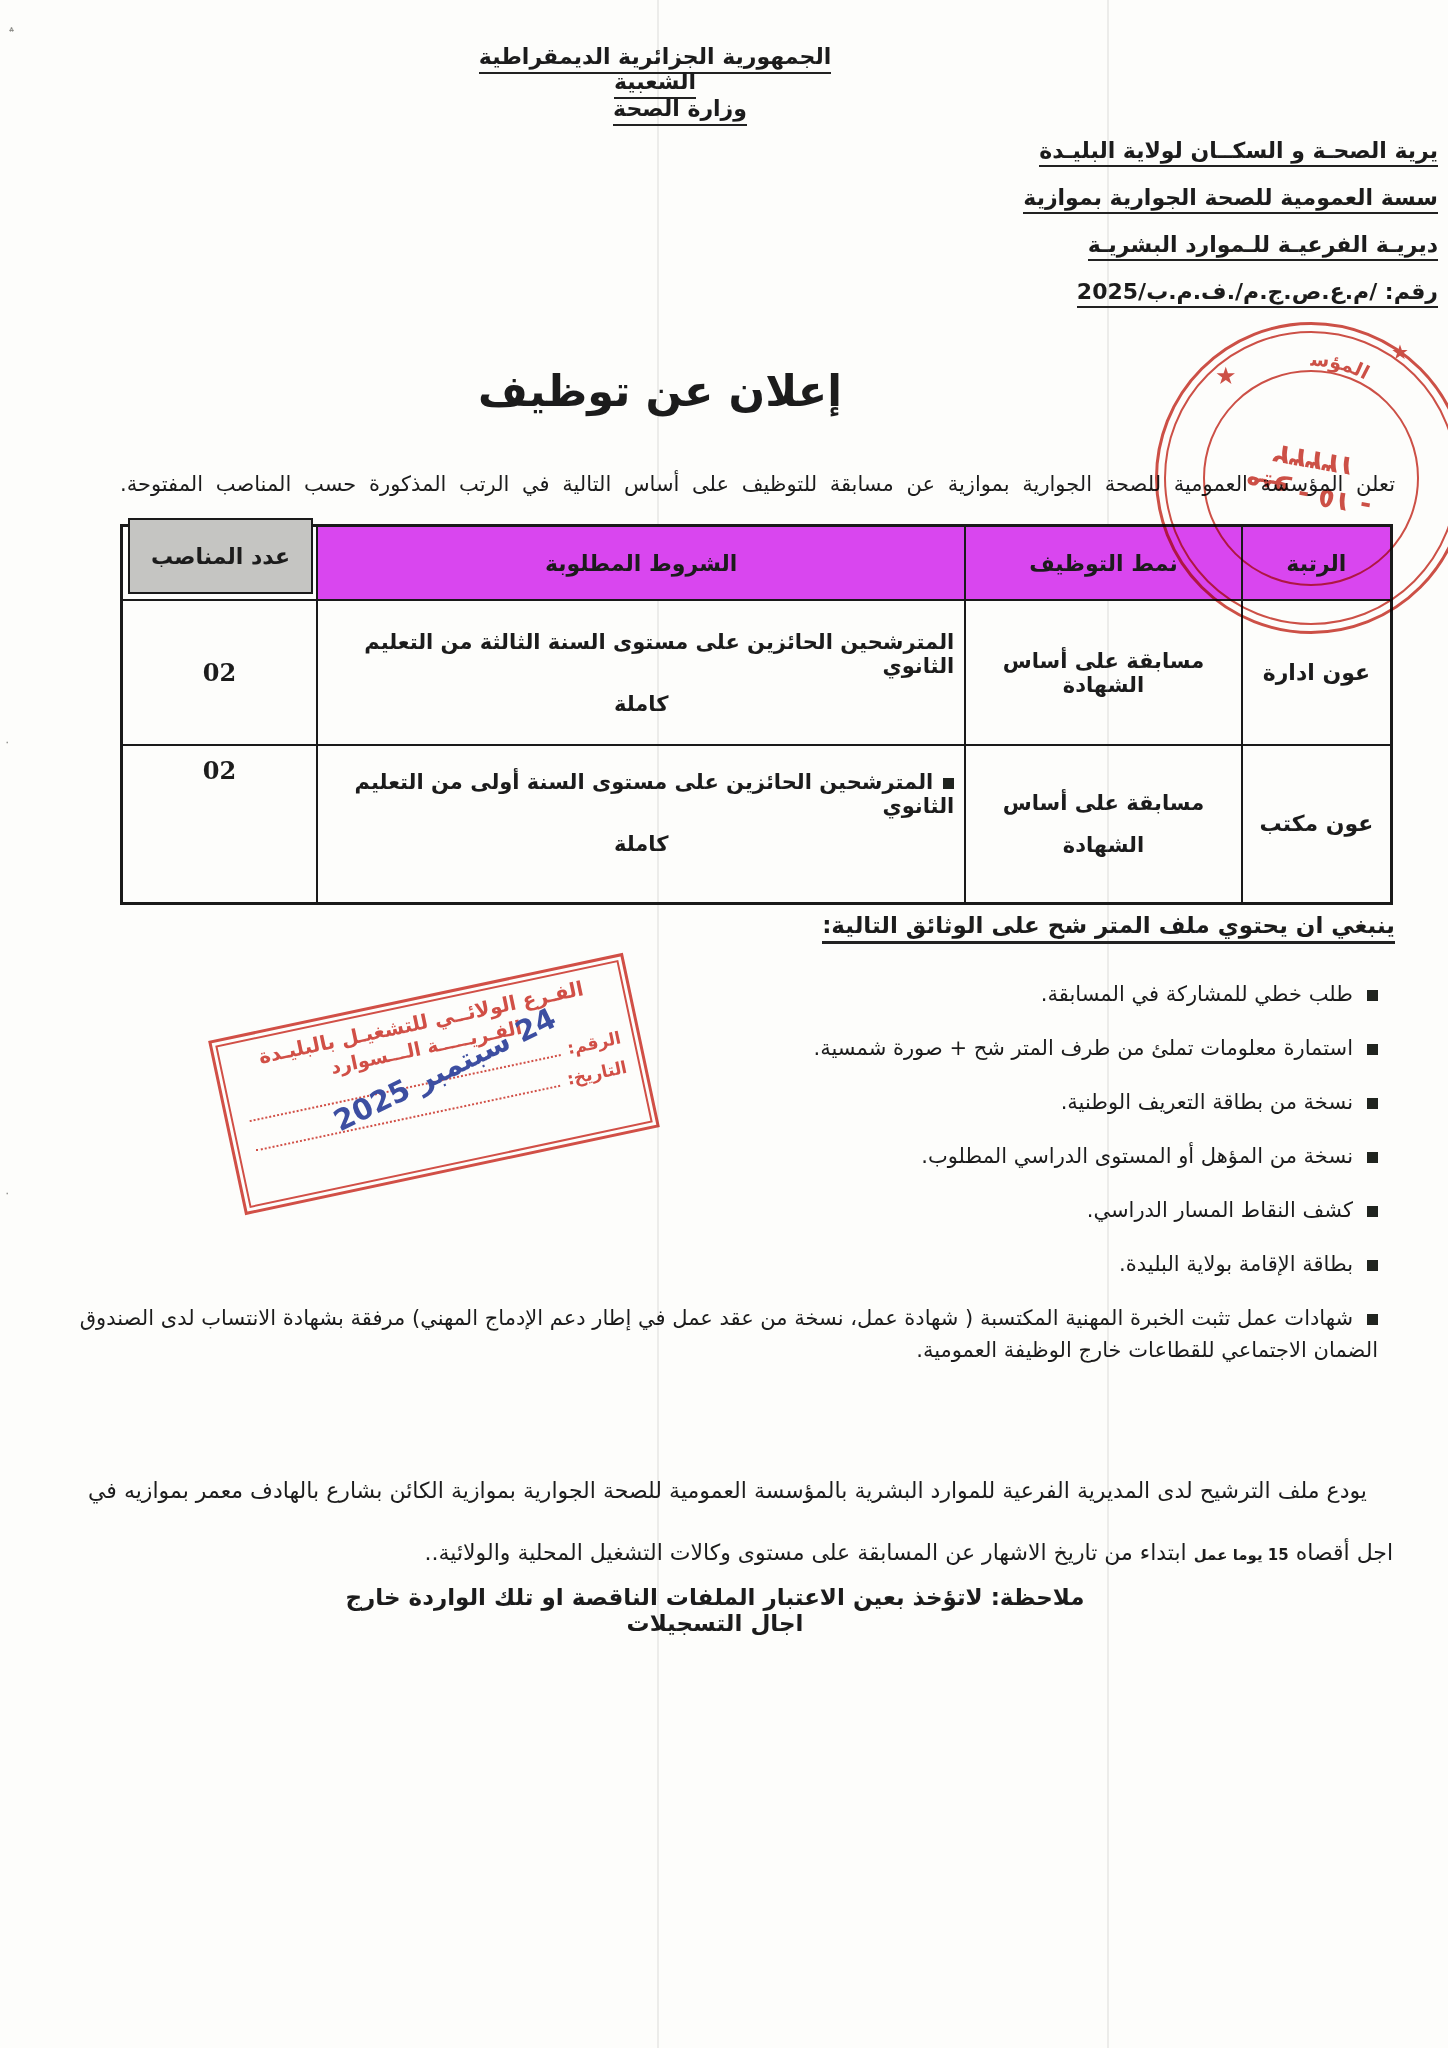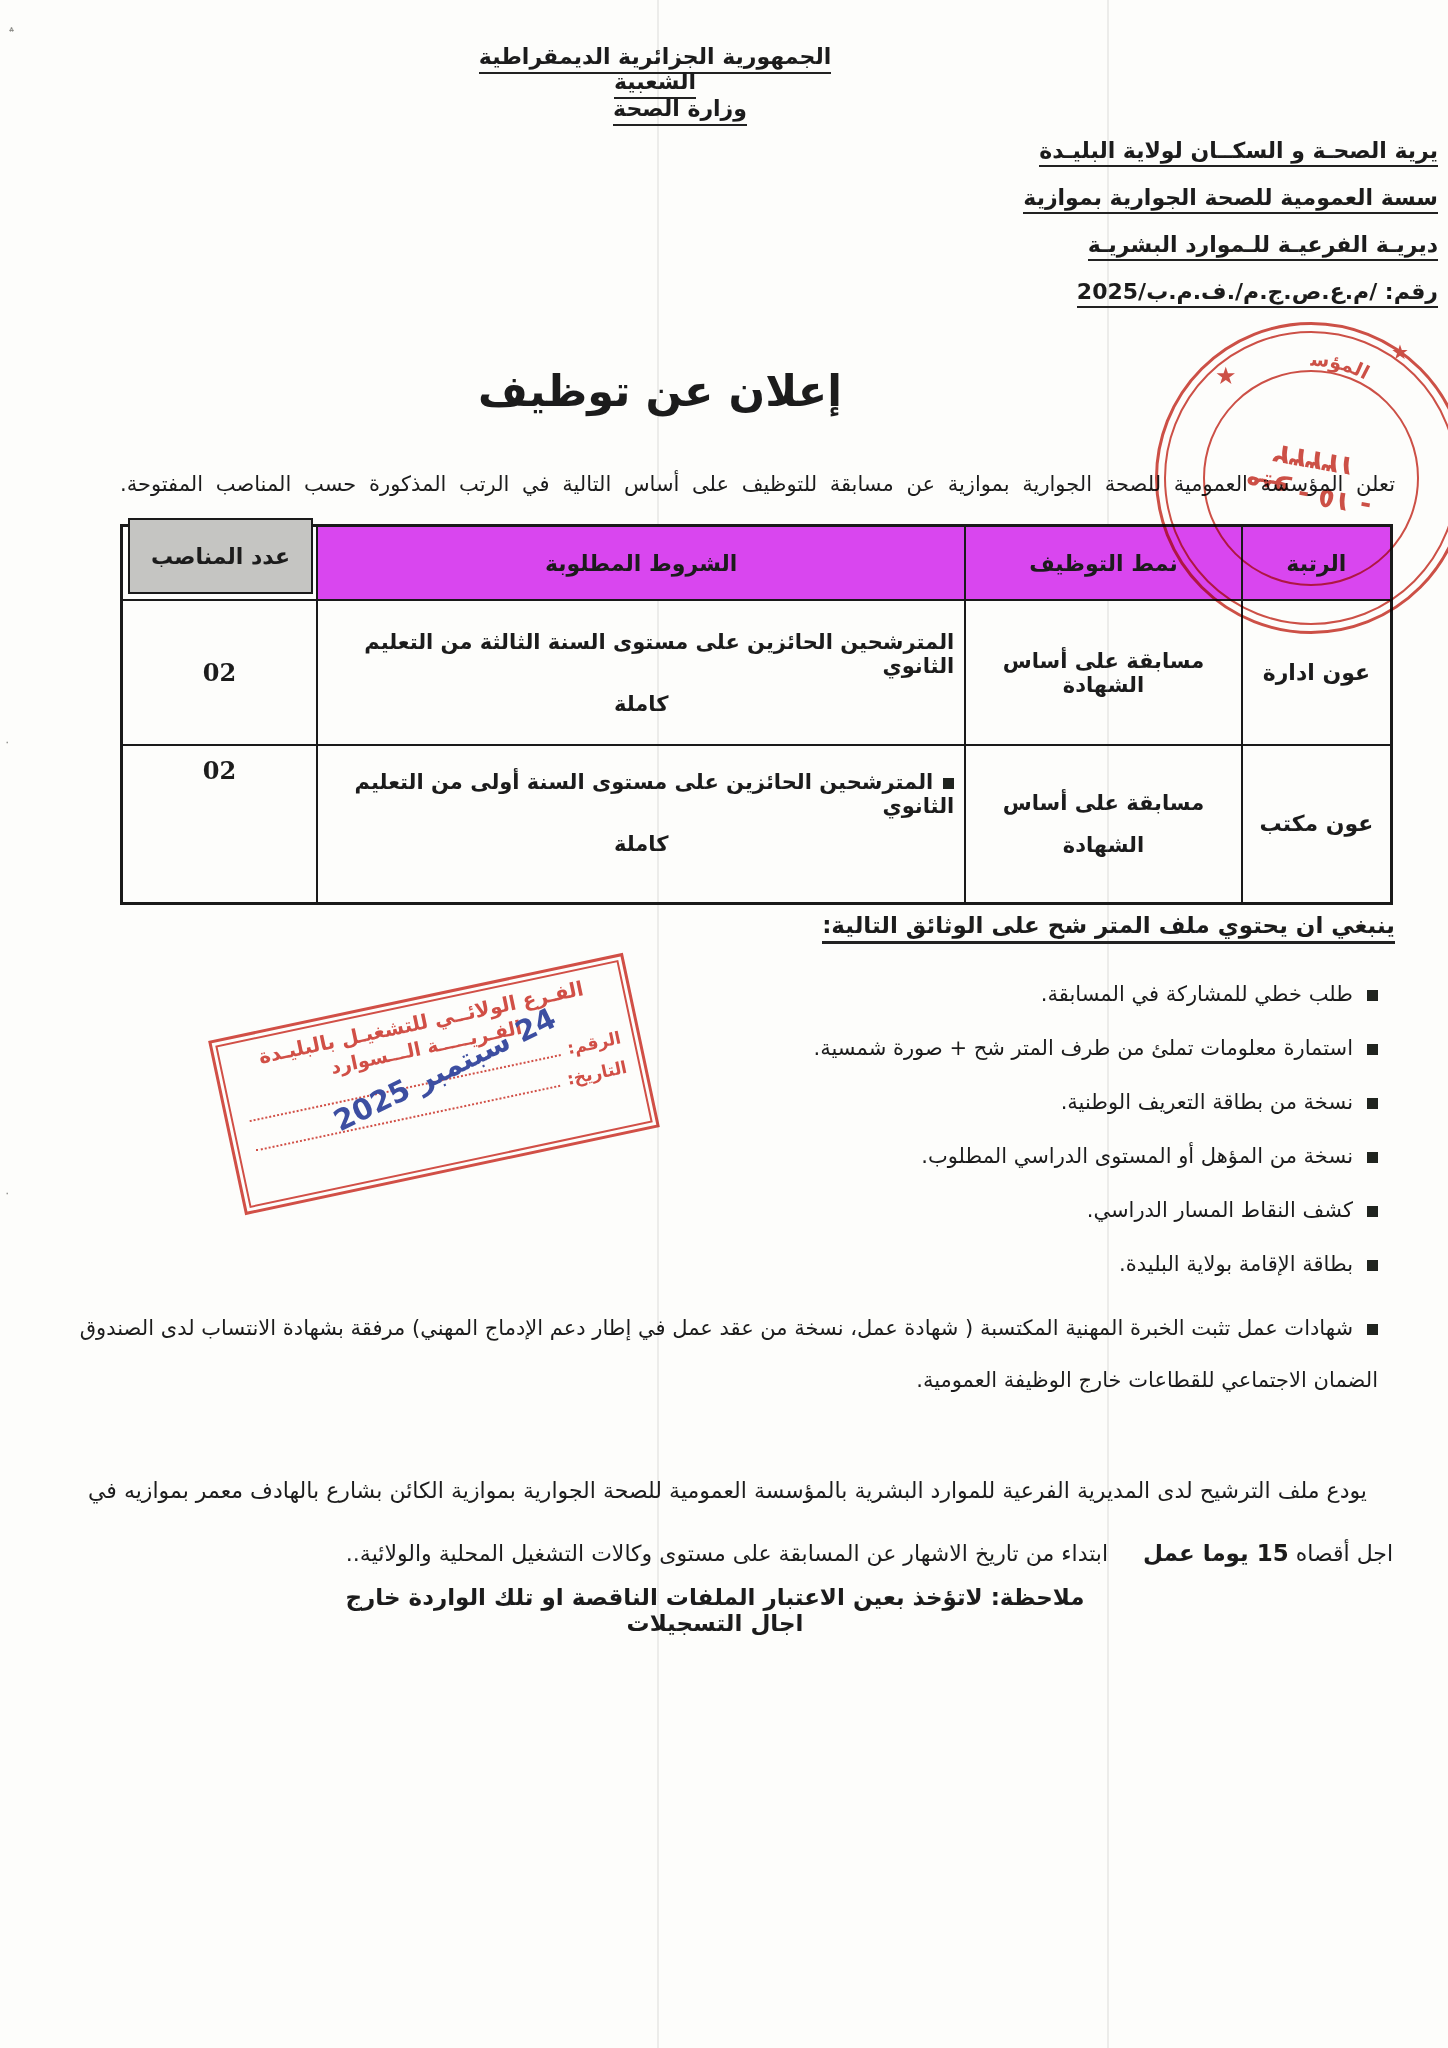--- a/index.html
+++ b/index.html
@@ -32,24 +32,24 @@
   td.conds .tail{text-align:center;margin-top:14px;}
   td.num{text-align:center;font-size:24px;font-family:"DejaVu Serif",serif;}
   tr.r1{height:145px;}
   tr.r2{height:158px;}
   .sq{display:inline-block;width:11px;height:11px;background:#20241f;margin-left:10px;vertical-align:middle;}
   
   .docs-heading{font-size:23px;font-weight:bold;text-align:right;}
   ul.docs{list-style:none;margin:0;padding:0;text-align:right;font-size:21px;}
   ul.docs li{margin-bottom:21px;line-height:33px;}
   ul.docs li .sq{margin-left:14px;}
-  ul.docs li.long{line-height:52px;}
+  ul.docs li.long{line-height:32px;}
   
   .closing{font-size:22px;line-height:62px;text-align:justify;text-indent:26px;}
-  .closing b{font-size:23px;margin-left:28px;}
+  .closing b{font-size:15px;}
   .note{font-size:23px;font-weight:bold;text-align:center;}
   
   .stamp{mix-blend-mode:multiply;}
   .round-stamp{position:absolute;left:1155px;top:322px;width:312px;height:312px;opacity:.88;}
   .ring{position:absolute;border-radius:50%;border:3px solid #c8372d;}
   .ring.o1{inset:0;}
   .ring.o2{inset:9px;border-width:2px;}
   .ring.in{inset:48px;border-width:2px;}
   .round-stamp svg{position:absolute;inset:0;}
   .star{position:absolute;color:#c8372d;font-size:24px;}

